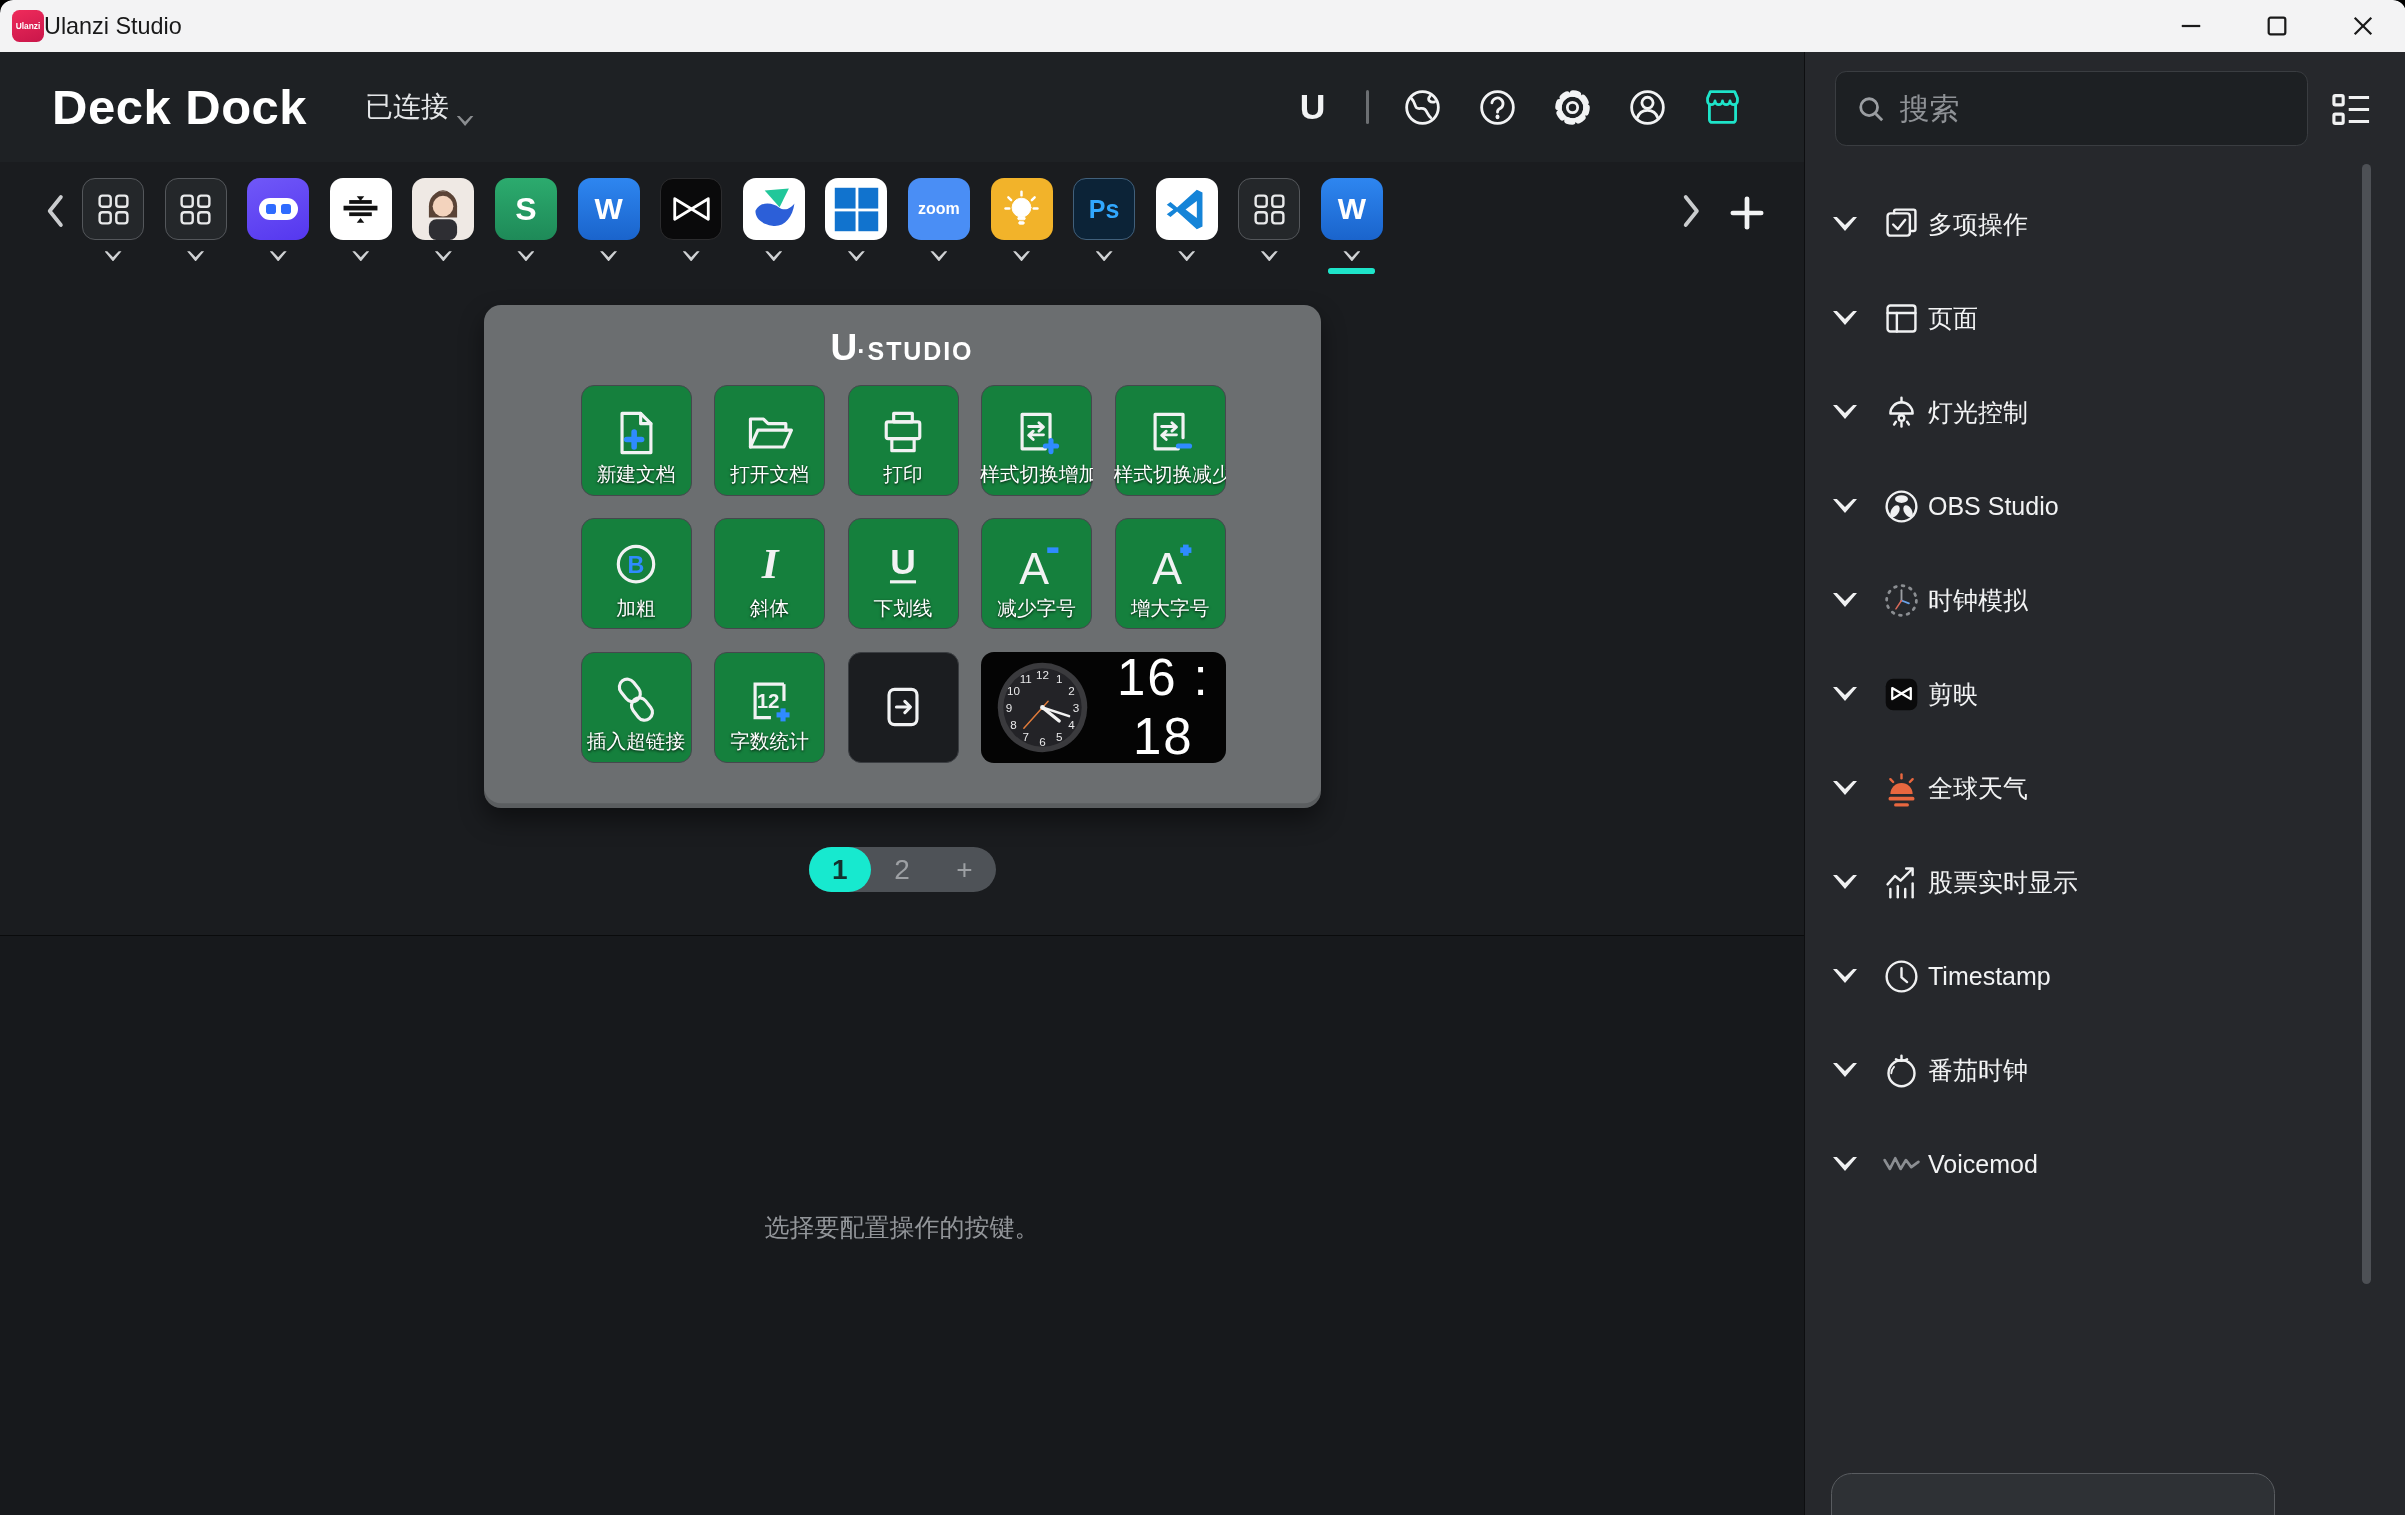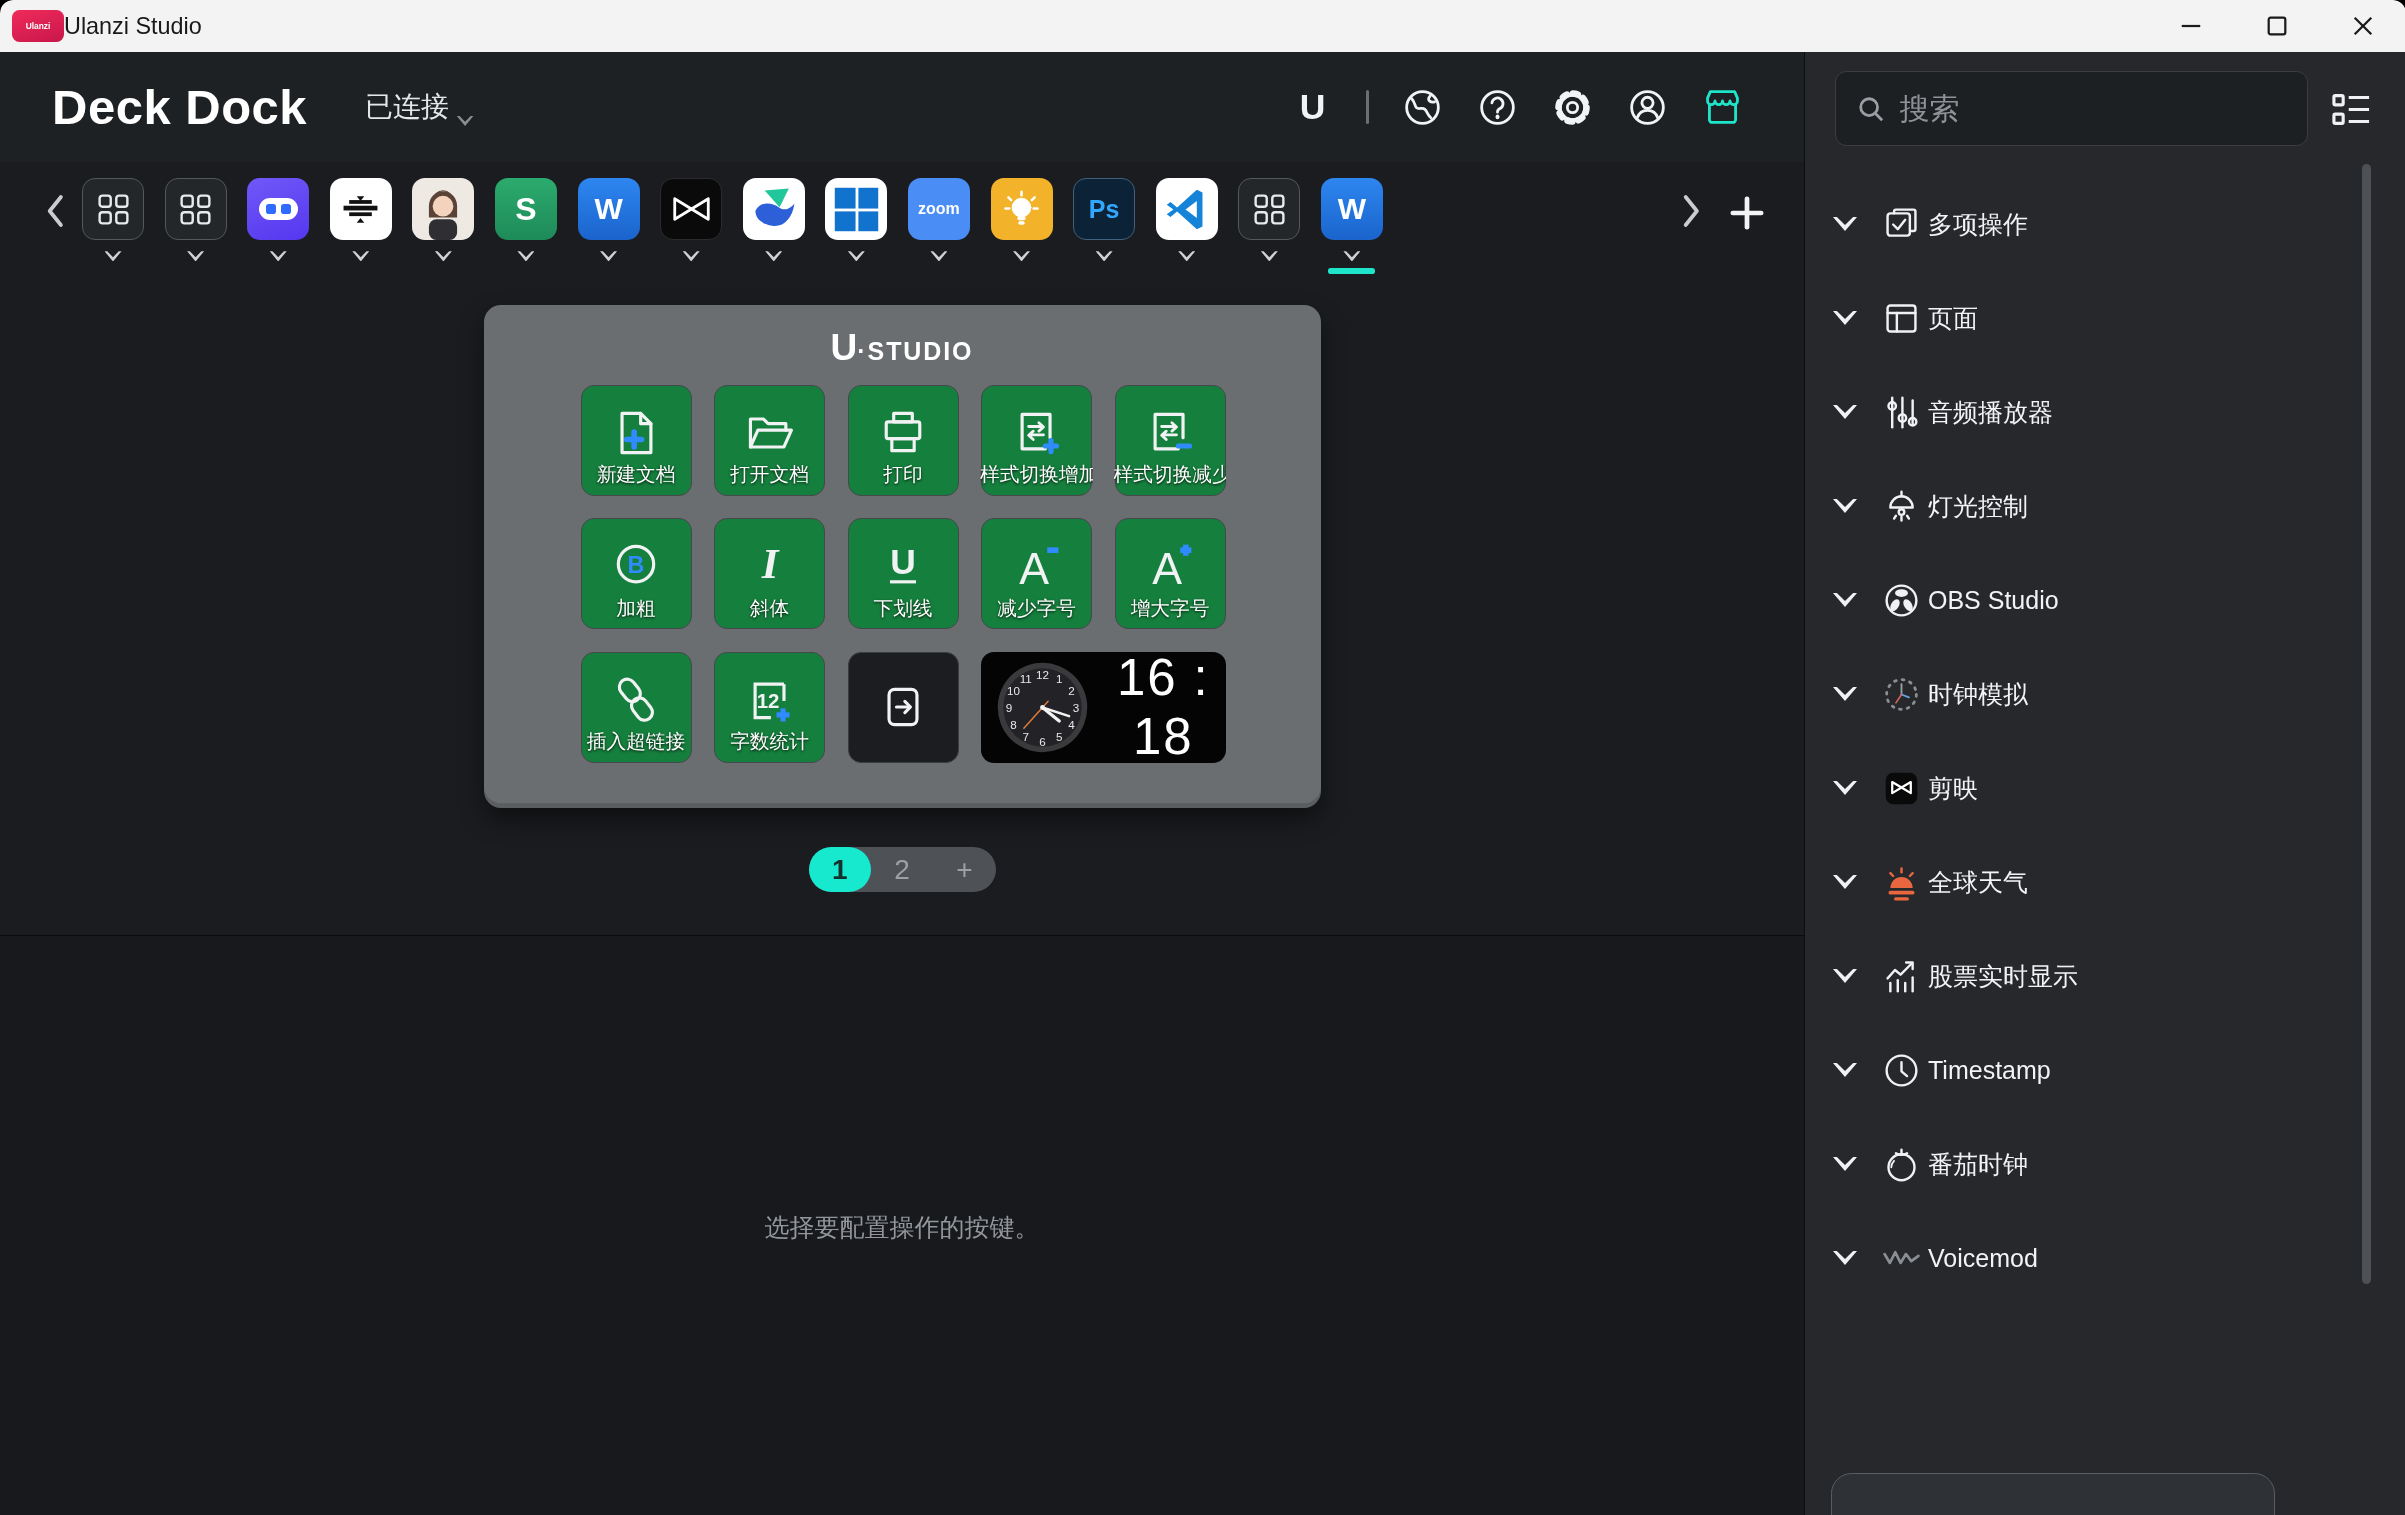--- a/index.html
+++ b/index.html
@@ -1,21 +1,21 @@
 <!DOCTYPE html>
 <html style="font-size:15px"><head>
 <meta charset="utf-8">
 <style>
   html,body{margin:0;padding:0;background:#000;}
   .stage{width:2406px;height:1516px;position:relative;overflow:hidden;
          font-family:"Liberation Sans","DejaVu Sans",sans-serif;
          background:#17191c;border-radius:13px 13px 0 0;}
   
   .titlebar{height:52px;background:#f3f3f4;display:flex;align-items:center;position:relative;border-radius:13px 13px 0 0;}
-  .tb-logo{width:52px;height:32px;border-radius:7.5px;margin-left:12px;
+  .tb-logo{width:32px;height:32px;border-radius:7.5px;margin-left:12px;
            background:linear-gradient(160deg,#ef2b5b,#c9164a);display:flex;flex-direction:column;
            align-items:center;justify-content:center;color:#fff;font-weight:bold;font-size:8.4px;line-height:8.4px;}
   .tb-title{font-size:23.4px;color:#191919;}
   .tb-controls{position:absolute;right:0;top:0;height:52px;display:flex;}
   .tb-btn{width:86px;height:52px;display:flex;align-items:center;justify-content:center;}
   .tb-btn svg{stroke:#1a1a1a;stroke-width:2.4;fill:none;}
   
   .workspace{display:flex;height:1464px;}
   .main{width:1804px;position:relative;background:#1a1c1f;}
   
@@ -573,34 +573,20 @@
           <div class="cicon">
             <svg width="39" height="39" viewBox="0 0 42 42">
               <rect x="6" y="7" width="30" height="28" rx="3"></rect>
               <line x1="6" y1="15" x2="36" y2="15"></line>
                 <line x1="16" y1="15" x2="16" y2="35"></line>
             </svg>
           </div>
           <div class="clabel">页面</div>
         </div>
 
-        <div class="cat">
-          <div class="caret big"></div>
-          <div class="cicon">
-            <svg width="39" height="39" viewBox="0 0 42 42">
-              <line x1="11" y1="5" x2="11" y2="37"></line>
-                <circle cx="11" cy="14" r="4"></circle>
-              <line x1="22" y1="5" x2="22" y2="37"></line>
-                <circle cx="22" cy="27" r="4"></circle>
-              <line x1="33" y1="8" x2="33" y2="34"></line>
-                <circle cx="33" cy="31" r="4"></circle>
-            </svg>
-          </div>
-          <div class="clabel">音频播放器</div>
-        </div>
 
 
         <div class="cat">
           <div class="caret big"></div>
           <div class="cicon">
             <svg width="39" height="39" viewBox="0 0 42 42">
               <path d="M9 22 a12 12 0 0 1 24 0 Z"></path>
               <line x1="21" y1="5" x2="21" y2="10"></line>
               <circle cx="21" cy="27" r="3"></circle>
               <line x1="13" y1="34" x2="15" y2="31"></line>

